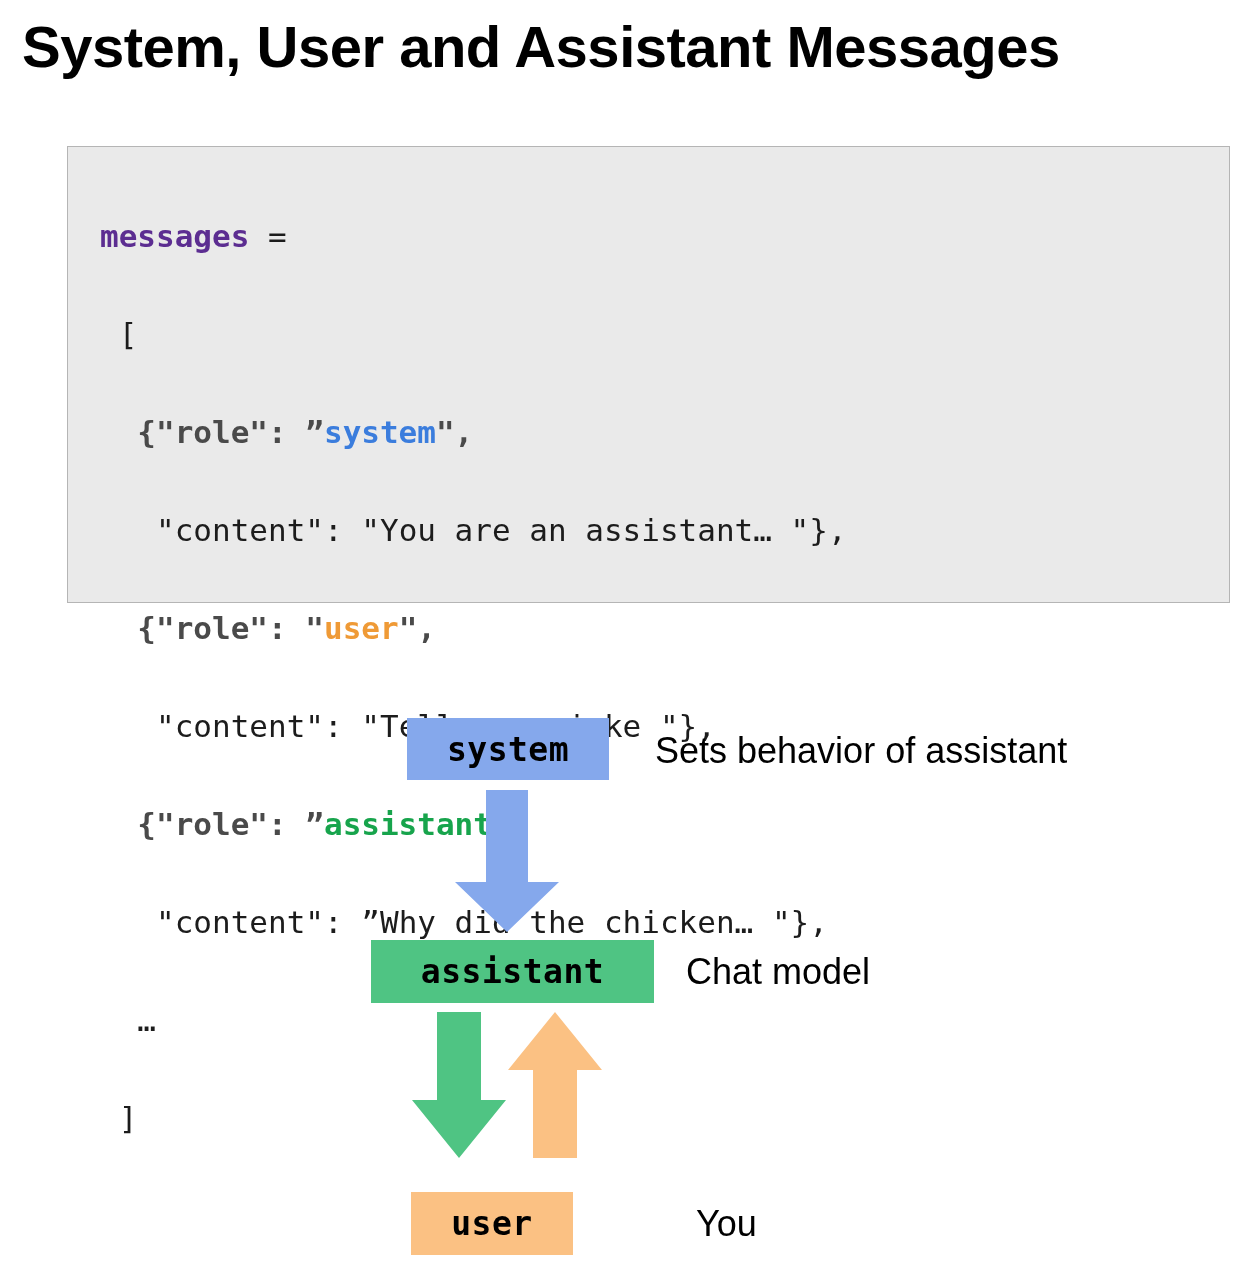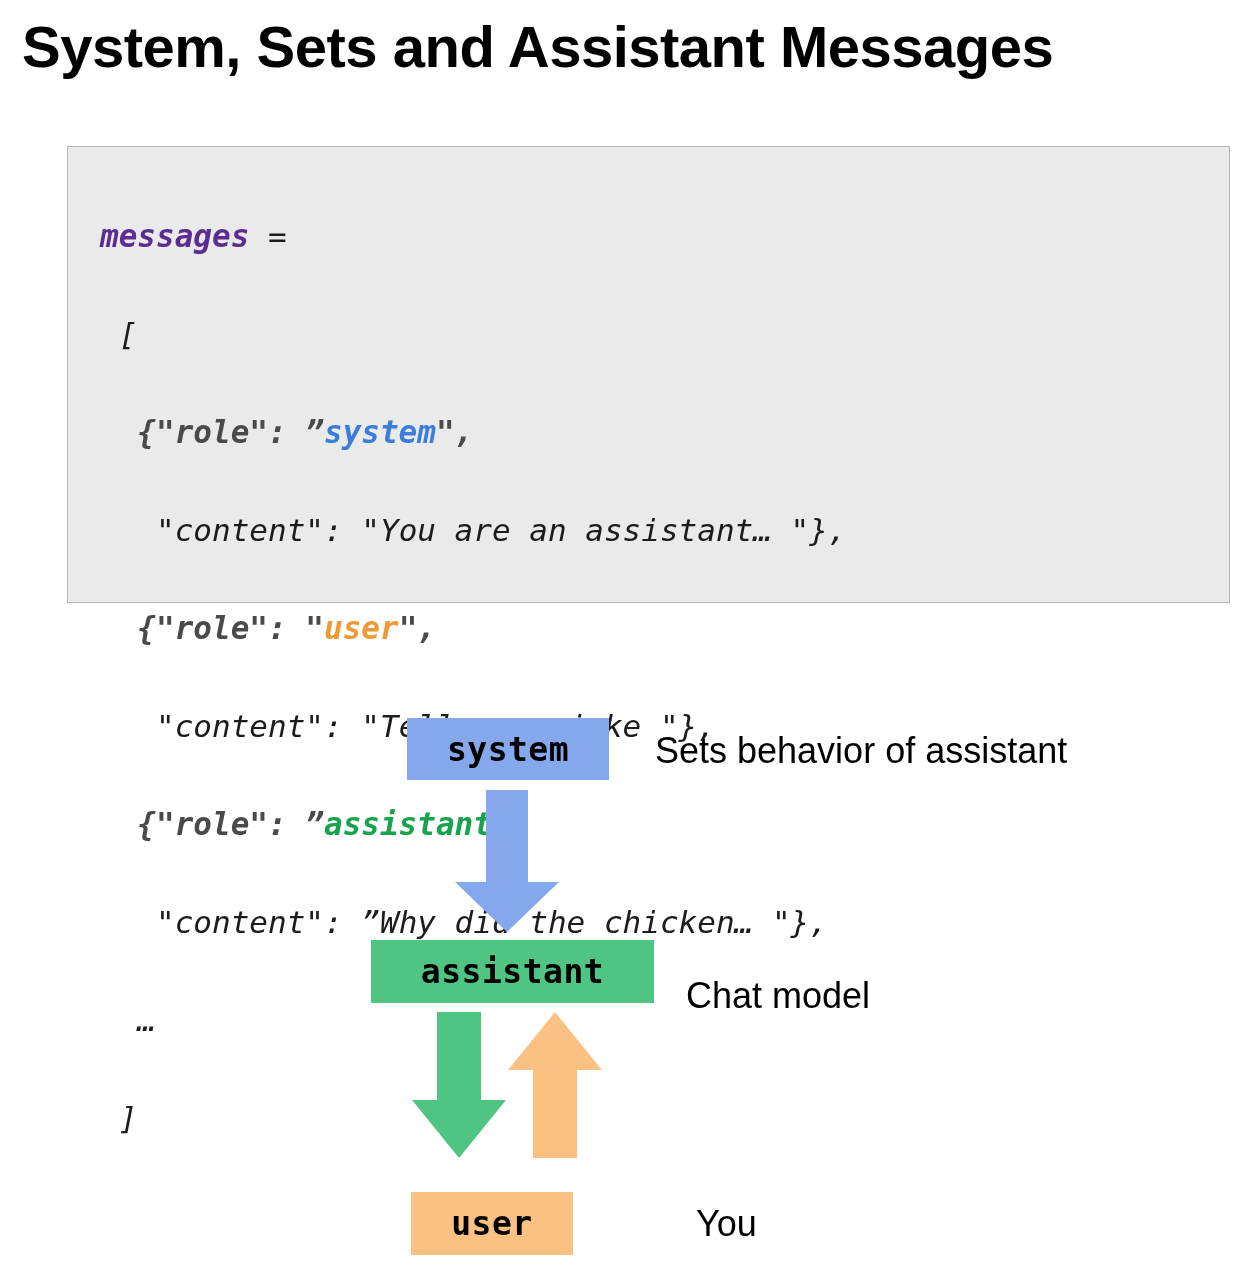--- a/index.html
+++ b/index.html
@@ -34,21 +34,20 @@
   
   #code-block {
     position: absolute;
     left: 67px;
     top: 146px;
     width: 1163px;
     height: 457px;
     background: #eaeaea;
     border: 1px solid #b5b5b5;
     box-sizing: border-box;
-    font-style: italic;
   }
   #code-listing {
     position: absolute;
     left: 32px;
     top: 16px;
     font-family: "DejaVu Sans Mono", "Liberation Mono", monospace;
     font-size: 31px;
     line-height: 49px;
     color: #1c1c1c;
     white-space: pre;
@@ -96,32 +95,32 @@
 
   .caption {
     position: absolute;
     font-family: "Liberation Sans", sans-serif;
     font-size: 36px;
     font-weight: 400;
     color: #000000;
     white-space: nowrap;
   }
   #caption-system    { left: 655px; top: 40px; }
-  #caption-assistant { left: 686px; top: 261px; margin-top: 24px; }
+  #caption-assistant { left: 686px; top: 261px; }
   #caption-user      { left: 684px; top: 513px; margin-left: 12px; }
 
   .arrow-svg { position: absolute; }
   #arrow-system-to-assistant { left: 455px; top: 100px; }
   #arrow-assistant-to-user   { left: 412px; top: 322px; }
   #arrow-user-to-assistant   { left: 508px; top: 322px; }
 </style>
 </head>
 <body>
 
-<div id="slide-title">System, Sets and Assistant Messages</div>
+<div id="slide-title">System, User and Assistant Messages</div>
 
 <div id="code-block">
   <div id="code-listing">
 <div class="code-line"><span class="tok-var">messages</span><span class="tok-plain"> =</span></div>
 <div class="code-line"> <span class="tok-punct">[</span></div>
 <div class="code-line">  <span class="tok-key">{"</span><span class="tok-key">role</span><span class="tok-key">": ”</span><span class="tok-system">system</span><span class="tok-key">",</span></div>
 <div class="code-line">   <span class="tok-plain">"content": "You are an assistant… "},</span></div>
 <div class="code-line">  <span class="tok-key">{"</span><span class="tok-key">role</span><span class="tok-key">": "</span><span class="tok-user">user</span><span class="tok-key">",</span></div>
 <div class="code-line">   <span class="tok-plain">"content": "Tell me a joke "},</span></div>
 <div class="code-line">  <span class="tok-key">{"</span><span class="tok-key">role</span><span class="tok-key">": ”</span><span class="tok-assistant">assistant</span><span class="tok-key">",</span></div>

